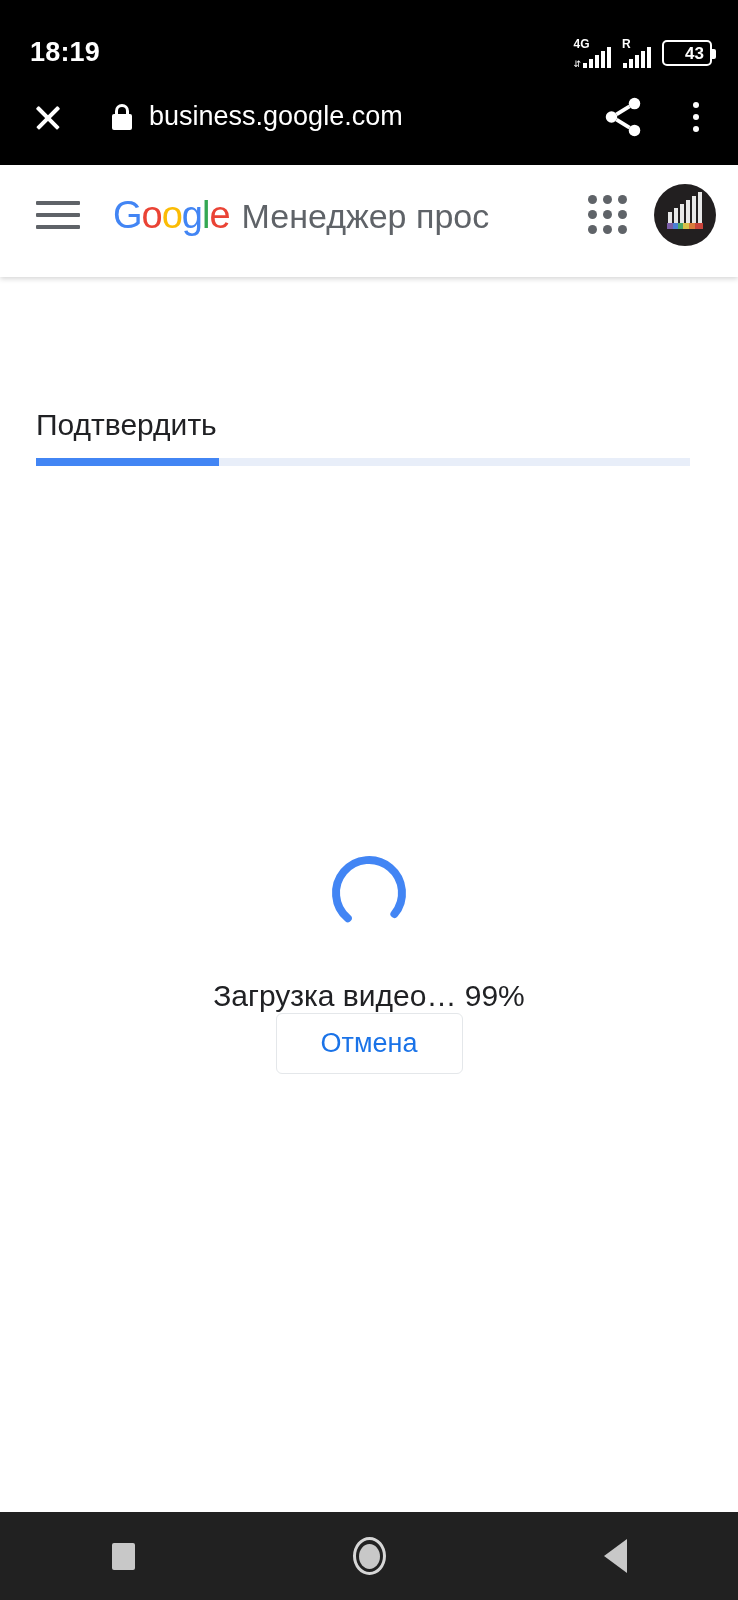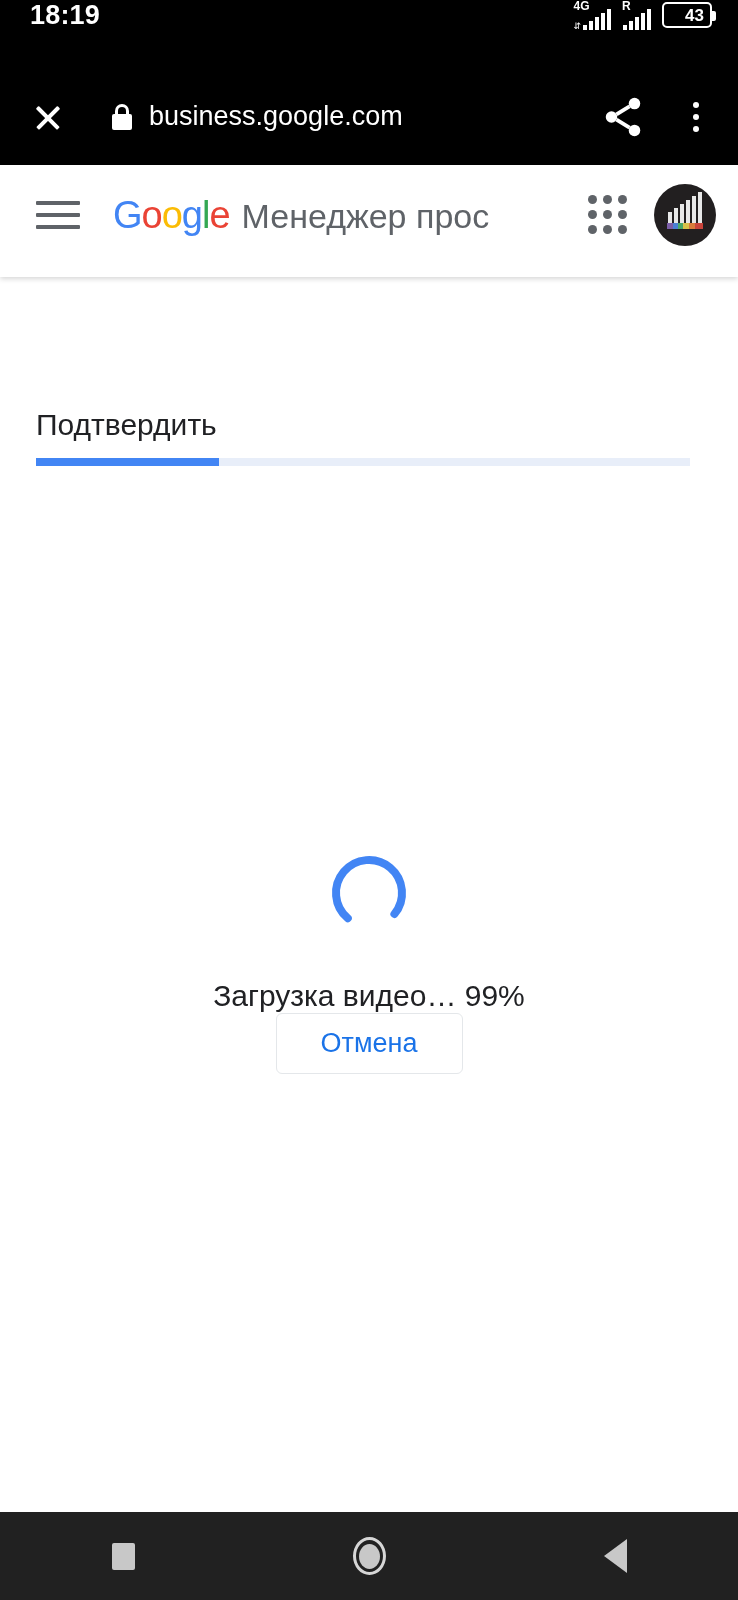--- a/index.html
+++ b/index.html
@@ -21,21 +21,21 @@
   }
 
   
   .status-bar {
     position: absolute;
     top: 0; left: 0;
     width: 738px;
     height: 68px;
     background: #000000;
     display: flex;
-    align-items: flex-start;
+    align-items: flex-end;
     justify-content: space-between;
     padding: 0 26px 0 30px;
   }
   .status-clock {
     color: #ffffff;
     font-size: 27px;
     font-weight: bold;
     letter-spacing: 0.2px;
   }
   .status-right {

